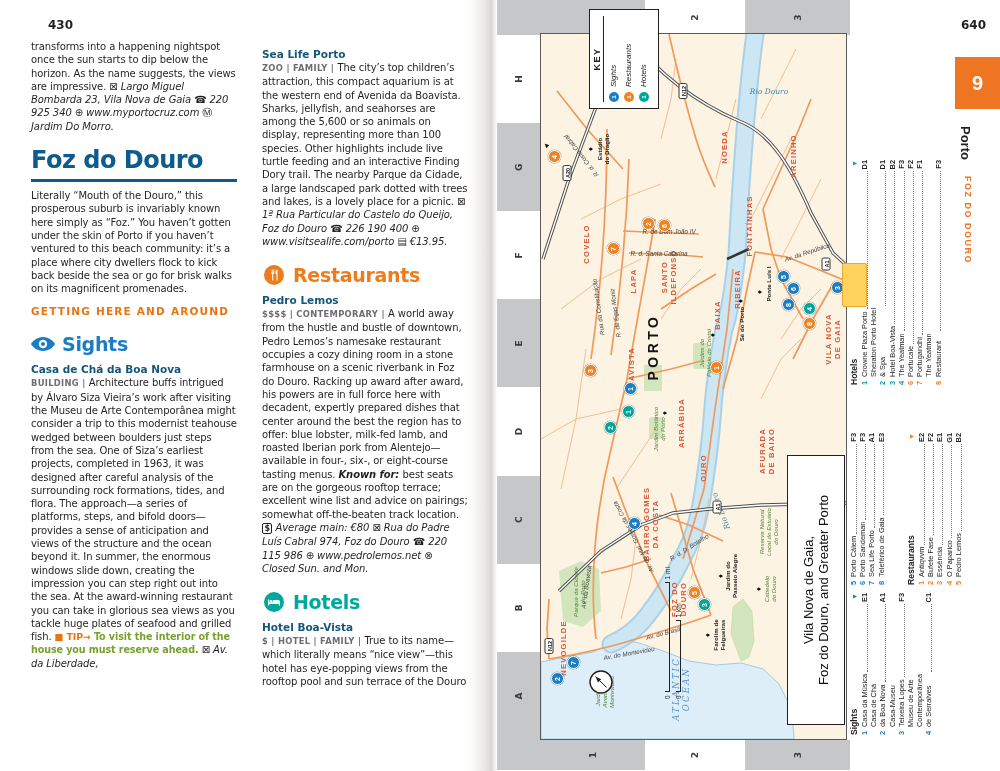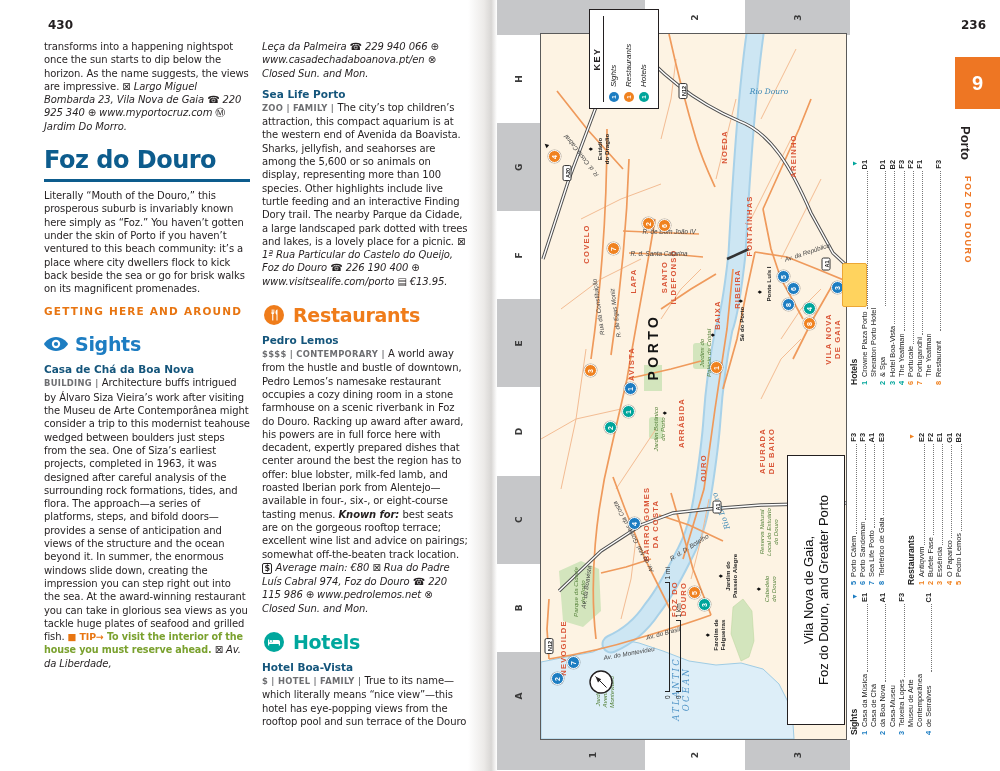--- a/index.html
+++ b/index.html
@@ -4,21 +4,21 @@
 <style>
   html,body{margin:0;padding:0;background:#fff;}
   body{width:1000px;height:771px;position:relative;overflow:hidden;
        font-family:"DejaVu Sans","Liberation Sans",sans-serif;color:#231f20;}
 
   
   .pagenum{position:absolute;font:bold 12px "DejaVu Sans",sans-serif;color:#231f20;}
   #pn-left{left:48px;top:18px;}
   #pn-right{left:950px;top:18px;width:36px;text-align:right;}
   .col{position:absolute;top:40px;width:206px;}
-  #col0{left:44px;}
+  #col0{left:31px;}
   #col1{left:262px;}
   p.body{font-size:10px;line-height:13.3px;margin:0 0 6px 0;letter-spacing:-0.1px;text-align:left;}
   .s-i{font-style:italic;}
   .s-c{font-weight:bold;color:#6d6e71;font-size:8.4px;letter-spacing:.3px;}
   .s-b{font-weight:bold;font-style:italic;}
   .s-to{font-weight:bold;color:#e87511;font-size:9.4px;}
   .s-tg{font-weight:bold;color:#7aa12e;font-size:9.6px;}
   .s-g{font-style:normal;color:#231f20;}
   .s-sq{font-weight:bold;font-size:8px;border:1px solid #231f20;padding:0 1.5px;border-radius:2px;}
   h1.fozhead{font-size:24px;font-weight:bold;color:#0d5c8d;margin:14px 0 0 0;line-height:26px;
@@ -109,21 +109,20 @@
           <circle cx="12" cy="7" r="4.2" fill="#fff"></circle>
           <circle cx="12" cy="7" r="2.1" fill="#1d7dc2"></circle>
         </svg>
       </span>
       <span class="seclabel" style="color: rgb(29, 125, 194);">Sights</span>
     </div>
     <div class="sub">Casa de Chá da Boa Nova</div>
     <p class="body"><span class="s-c">BUILDING | </span><span>Architecture buffs intrigued by Álvaro Siza Vieira’s work after visiting the Museu de Arte Contemporânea might consider a trip to this modernist teahouse wedged between boulders just steps from the sea. One of Siza’s earliest projects, completed in 1963, it was designed after careful analysis of the surrounding rock formations, tides, and flora. The approach—a series of platforms, steps, and bifold doors—provides a sense of anticipation and views of the structure and the ocean beyond it. In summer, the enormous windows slide down, creating the impression you can step right out into the sea. At the award-winning restaurant you can take in glorious sea views as you tackle huge plates of seafood and grilled fish. </span><span class="s-to">■ TIP→ </span><span class="s-tg">To visit the interior of the house you must reserve ahead. </span><span class="s-g">⊠ </span><span class="s-i">Av. da Liberdade,</span></p>
   </div>
 <div class="col" id="col1">
-    <p class="body"><span class="s-i">Leça da Palmeira </span><span class="s-g">☎ </span><span class="s-i">229 940 066 </span><span class="s-g">⊕ </span><span class="s-i">www.casadechadaboanova.pt/en </span><span class="s-g">⊗ </span><span class="s-i">Closed Sun. and Mon.</span></p>
     <div class="sub">Sea Life Porto</div>
     <p class="body"><span class="s-c">ZOO | FAMILY | </span><span>The city’s top children’s attraction, this compact aquarium is at the western end of Avenida da Boavista. Sharks, jellyfish, and seahorses are among the 5,600 or so animals on display, representing more than 100 species. Other highlights include live turtle feeding and an interactive Finding Dory trail. The nearby Parque da Cidade, a large landscaped park dotted with trees and lakes, is a lovely place for a picnic. </span><span class="s-g">⊠ </span><span class="s-i">1ª Rua Particular do Castelo do Queijo, Foz do Douro </span><span class="s-g">☎ </span><span class="s-i">226 190 400 </span><span class="s-g">⊕ </span><span class="s-i">www.visitsealife.com/porto </span><span class="s-g">▤ </span><span class="s-i">€13.95.</span></p>
     <div class="section">
       <span class="secicon">
         <svg width="20" height="20" viewBox="0 0 20 20">
           <circle cx="10" cy="10" r="10" fill="#ef7c1a"></circle>
           <path d="M7.2 4.5v3.2c0 .7.4 1.2 1 1.4v6.4h1.1V9.1c.6-.2 1-.7 1-1.4V4.5h-.9v3h-.7v-3h-.9v3h-.7v-3h-.9zM13 4.5c-.9.3-1.5 1.6-1.5 3 0 1 .4 1.9 1 2.2v5.8h1V4.5h-.5z" fill="#fff"></path>
         </svg>
       </span>
       <span class="seclabel" style="color: rgb(239, 124, 26);">Restaurants</span>
@@ -532,18 +531,18 @@
           <span class="idxnum" style="color: rgb(240, 130, 32);">8</span>
           <span class="idxname">The Yeatman
 Restaurant</span>
           <span class="idxdots"></span>
           <span class="idxref">F3</span>
         </div>
       </div>
     </div>
 </div>
 
-<div class="pagenum" id="pn-right">236</div>
+<div class="pagenum" id="pn-right">640</div>
 <div id="tab9">9</div>
 <div id="spine">
   <span class="bk">Porto</span>
   <span class="sec">FOZ DO DOURO</span>
 </div>
 
 </body></html>

